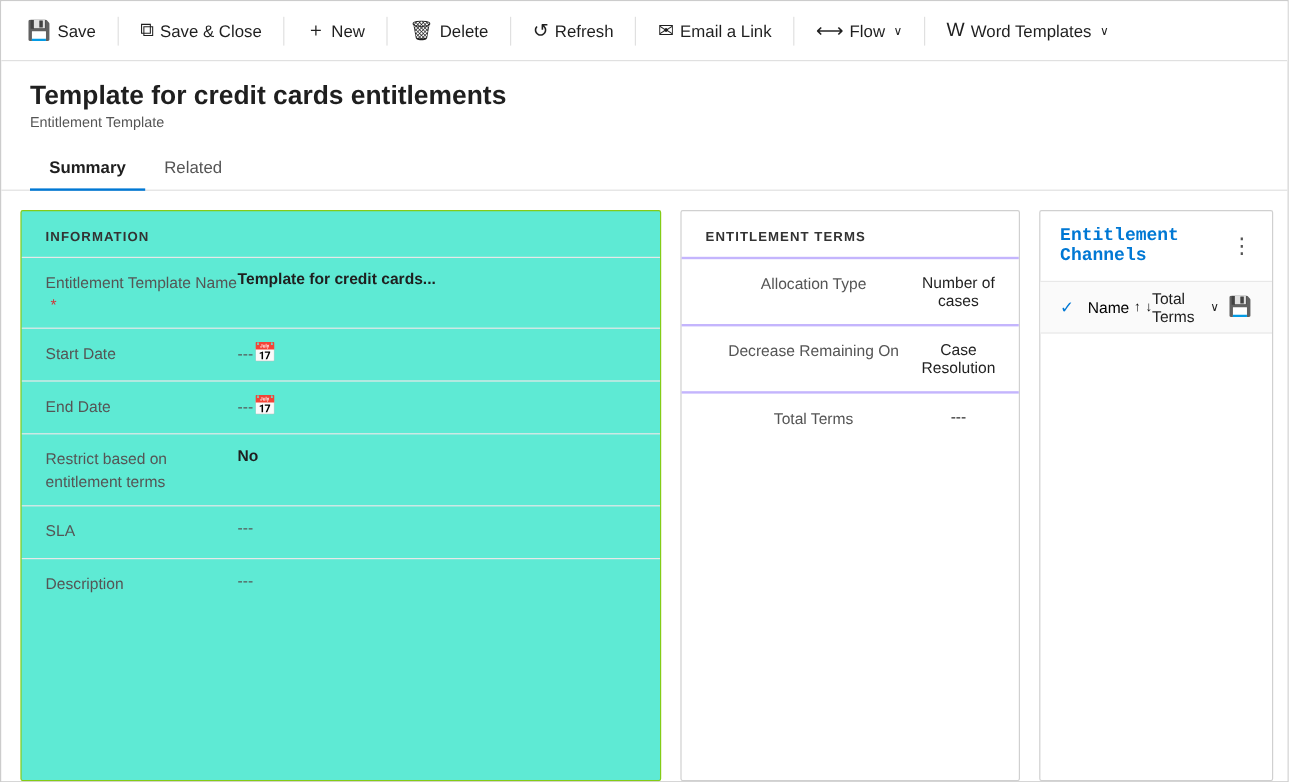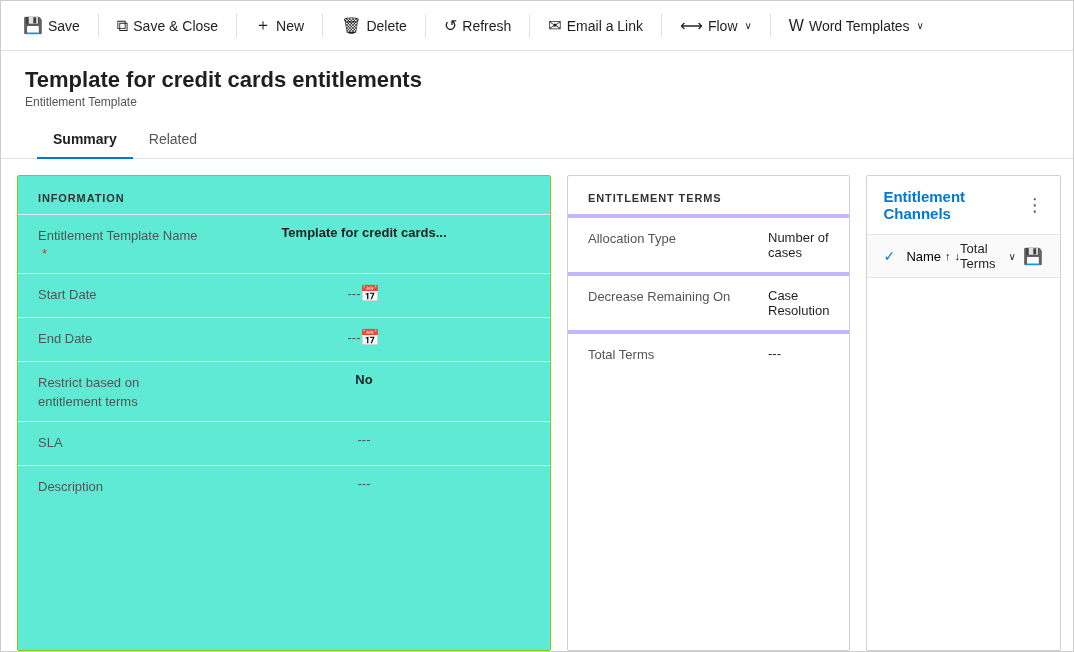--- a/index.html
+++ b/index.html
@@ -41,21 +41,21 @@
     }
     .page-subtitle {
       font-size: 12px;
       color: #555;
       margin-bottom: 12px;
     }
 
     .tabs {
       display: flex;
       gap: 0;
-      padding: 0 36px;
+      padding: 0 24px;
       border-bottom: 1px solid #e0e0e0;
       align-items: flex-end;
     }
     .tab {
       padding: 10px 16px;
       cursor: pointer;
       font-size: 14px;
       color: #555;
       border-bottom: 2px solid transparent;
       margin-bottom: -1px;
@@ -134,33 +134,34 @@
     .form-label .required {
       color: #d13438;
       margin-left: 4px;
     }
     .form-value {
       flex: 1;
       font-size: 13px;
       color: #1f1f1f;
       display: flex;
       align-items: center;
-      justify-content: center;
+      justify-content: flex-start;
       font-weight: normal;
     }
     .form-value.bold { font-weight: 700; }
     .form-value .dash { color: #555; }
     .form-value .cal-icon { font-size: 16px; color: #555; cursor: pointer; }
 
     .entitlement-row {
       display: flex;
       align-items: flex-start;
       padding: 12px 20px;
-      border-top: 4px solid #c4b5fd;
+      border-top: 2px solid #c4b5fd;
       min-height: 48px;
+      text-align: center;
     }
     .entitlement-label {
       width: 180px;
       min-width: 180px;
       font-size: 13px;
       color: #555;
       line-height: 1.4;
     }
     .entitlement-value {
       flex: 1;
@@ -173,20 +174,21 @@
       display: flex;
       align-items: center;
       justify-content: space-between;
       padding: 12px 16px;
       border-bottom: 1px solid #e8e8e8;
     }
     .channels-title {
       font-size: 15px;
       font-weight: 600;
       color: #0078d4;
+      font-family: Liberation Mono, monospace;
     }
     .channels-menu {
       font-size: 18px;
       color: #555;
       cursor: pointer;
       line-height: 1;
     }
 
     .channels-table-header {
       display: flex;

